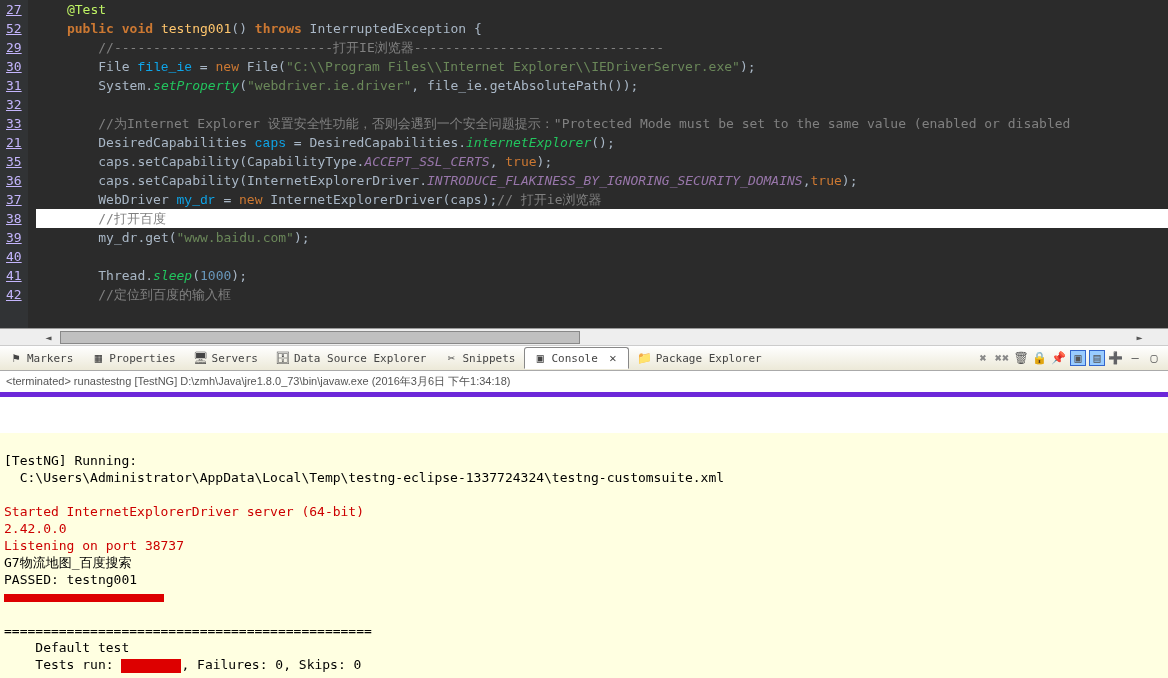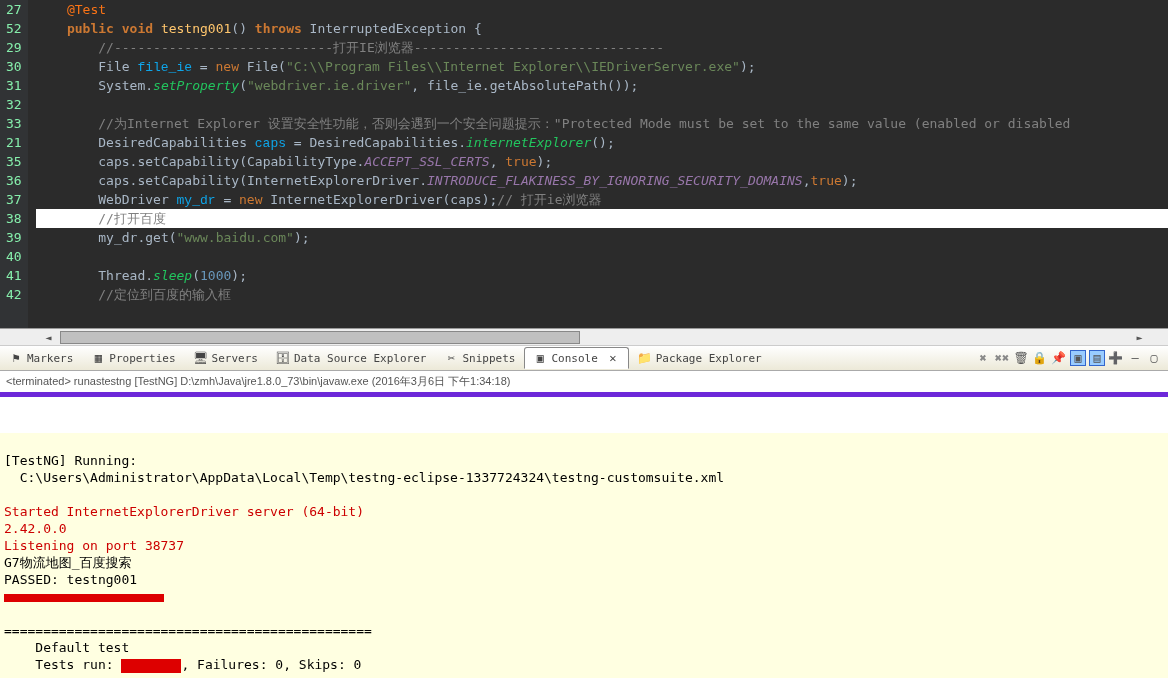--- a/index.html
+++ b/index.html
@@ -1,28 +1,28 @@
 <!DOCTYPE html>
 <html><head>
 <meta charset="utf-8">
 <style>
 * { margin:0; padding:0; box-sizing:border-box; font-family:Consolas,monospace; }
 body { background:#fff; width:1168px; height:678px; overflow:hidden; display:flex; flex-direction:column; }
 .editor { background:#2b2b2b; height:345px; display:flex; flex-direction:column; }
 .code-area { flex:1; display:flex; overflow:hidden; }
-.gutter { background:#313335; color:#86efac; font-size:13px; line-height:19px; text-align:right; padding:0 6px; user-select:none; }
+.gutter { background:#313335; color:#c4b5fd; font-size:13px; line-height:19px; text-align:right; padding:0 6px; user-select:none;text-decoration:underline; }
 .gutter .ln { height:19px; }
 .code { flex:1; font-size:13px; line-height:19px; color:#a9b7c6; padding-left:8px; white-space:pre; overflow:hidden; }
 .code .row { height:19px; }
 .code .hl { background:#ffffff; }
 .kw { color:#cc7832; font-weight:bold; }
 .kw2 { color:#cc7832; }
 .str { color:#6a8759; }
 .cmt { color:#808080; }
-.ann { color:#f97316; }
+.ann { color:#bef264; }
 .type { color:#0ea5e9;font-family:Liberation Mono, monospace; }
 .method { color:#ffc66d; }
 .static-m { color:#22c55e; font-style:italic; }
 .const { color:#9876aa; font-style:italic; }
 .num { color:#6897bb; }
 .hscroll { height:17px; background:#eee; border-top:1px solid #999; position:relative; }
 .hscroll .thumb { position:absolute; left:60px; top:2px; width:520px; height:13px; background:#c0c0c0; border:1px solid #888; }
 .hscroll .ar { position:absolute; width:17px; height:17px; top:0; display:flex; align-items:center; justify-content:center; color:#555; font-size:10px; }
 .tabs { height:26px; background:linear-gradient(#fff,#ece9d8); border-top:1px solid #ccc; border-bottom:1px solid #aaa; display:flex; align-items:center; font-family:Tahoma,sans-serif; font-size:11px; }
 .tab { display:flex; align-items:center; gap:4px; padding:3px 8px; height:22px; border:1px solid transparent; color:#444; cursor:pointer; }

